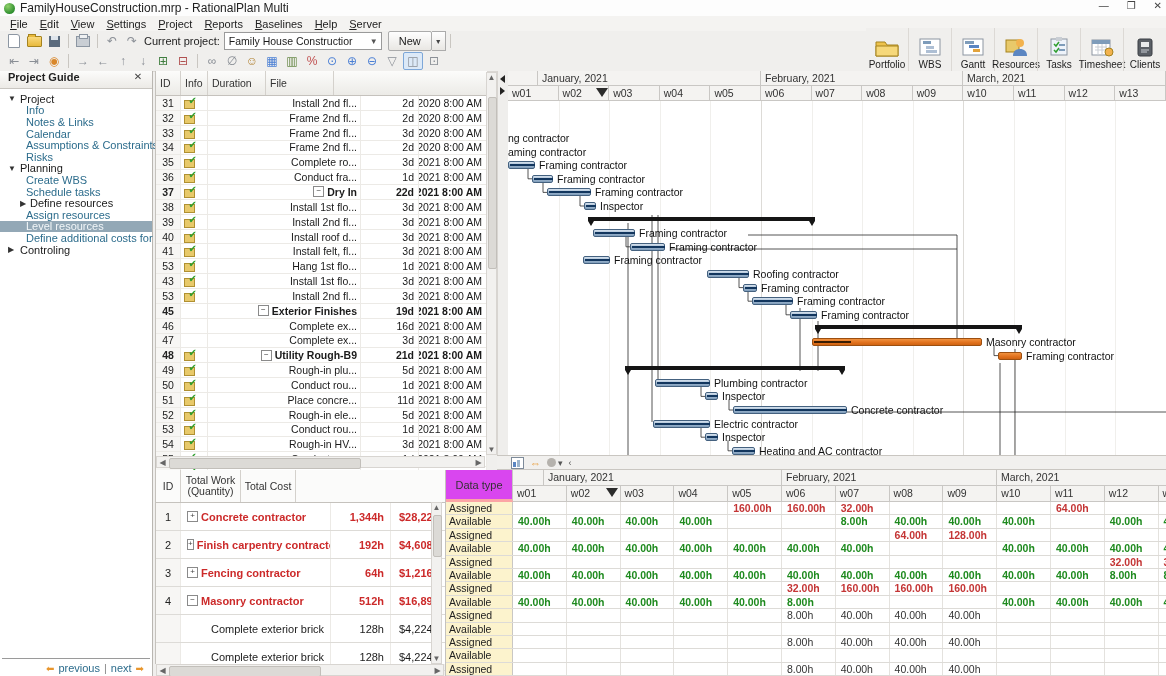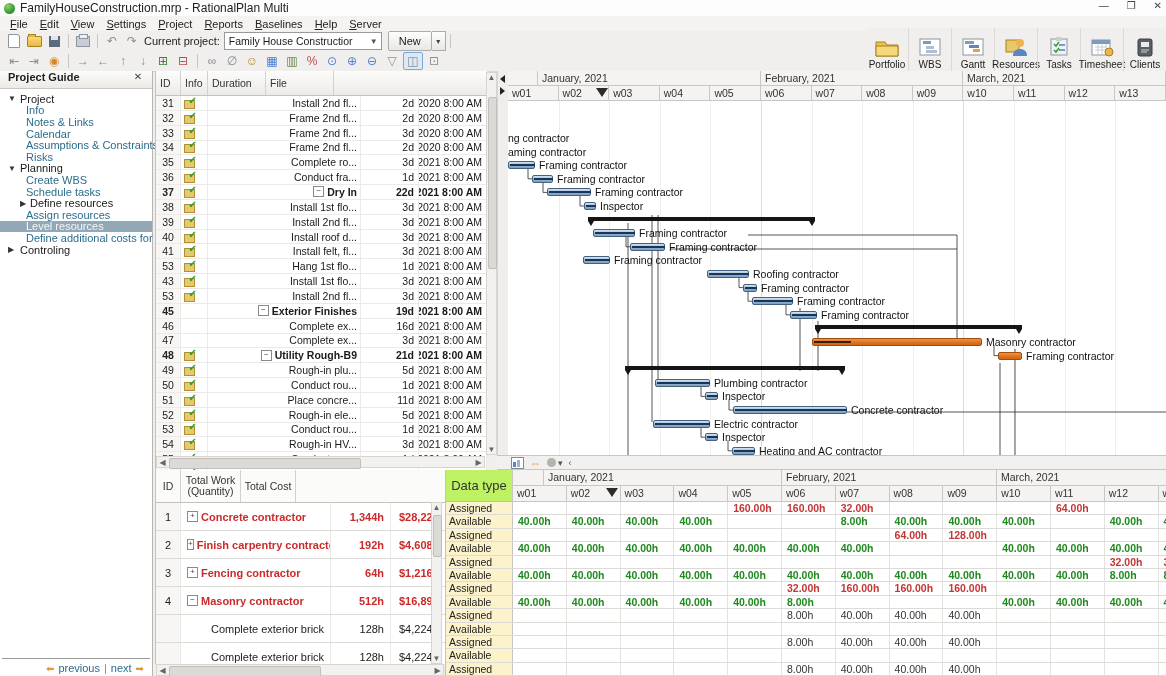--- a/index.html
+++ b/index.html
@@ -115,21 +115,21 @@
   .rrow .c{box-sizing:border-box;height:100%;display:flex;align-items:center;overflow:hidden;font-size:11px;white-space:nowrap;border-right:1px solid #eceae6;}
   .rrow .cid{justify-content:center;background:#f7f6f4;color:#222;}
   .rrow.res .cname,.rrow.res .cwork,.rrow.res .ccost{color:#cc2a2a;font-weight:bold;}
   .rrow .cname{padding-left:6px;}
   .rrow.sub .cname{padding-left:30px;color:#222;}
   .rrow .cwork{justify-content:flex-end;padding-right:6px;}
   .rrow .ccost{padding-left:8px;}
   
   .alloc{position:absolute;left:445px;top:470px;width:721px;height:206px;background:#fff;overflow:hidden;border-left:1px solid #c5c2bd;}
   .a-head{position:absolute;left:0;top:0;height:32px;width:100%;}
-  .a-dt{position:absolute;left:0;top:0;width:67px;height:32px;box-sizing:border-box;border-right:1px solid #c9c7c4;border-bottom:1px solid #fca5a5;display:flex;align-items:center;justify-content:center;text-align:center;font-size:13px;color:#333;line-height:12px;background:#bef264;}
+  .a-dt{position:absolute;left:0;top:0;width:67px;height:32px;box-sizing:border-box;border-right:1px solid #c9c7c4;border-bottom:3px solid #fca5a5;display:flex;align-items:center;justify-content:center;text-align:center;font-size:11px;color:#333;line-height:12px;background:#d946ef;}
   .a-months,.a-weeks{position:absolute;left:67px;right:0;height:16px;display:flex;overflow:hidden;}
   .a-months{top:0;} .a-weeks{top:16px;}
   .arow{position:absolute;left:0;width:100%;height:13.4px;display:flex;border-bottom:1px solid #dddbd7;box-sizing:border-box;}
   .arow .atype{width:67px;flex-shrink:0;background:#fcf3cd;border-right:1px solid #c9c7c4;box-sizing:border-box;font-size:10.5px;padding-left:3px;color:#222;overflow:hidden;}
   .arow .acell{width:53.8px;flex-shrink:0;box-sizing:border-box;border-right:1px solid #e4e2de;font-size:10.5px;padding-left:5px;overflow:hidden;white-space:nowrap;}
   .acell.red{color:#c43535;font-weight:bold;}
   .acell.green{color:#1e8a1e;font-weight:bold;}
   .acell.plain{color:#333;}
   svg.links{position:absolute;left:0;top:0;pointer-events:none;}
 </style>

